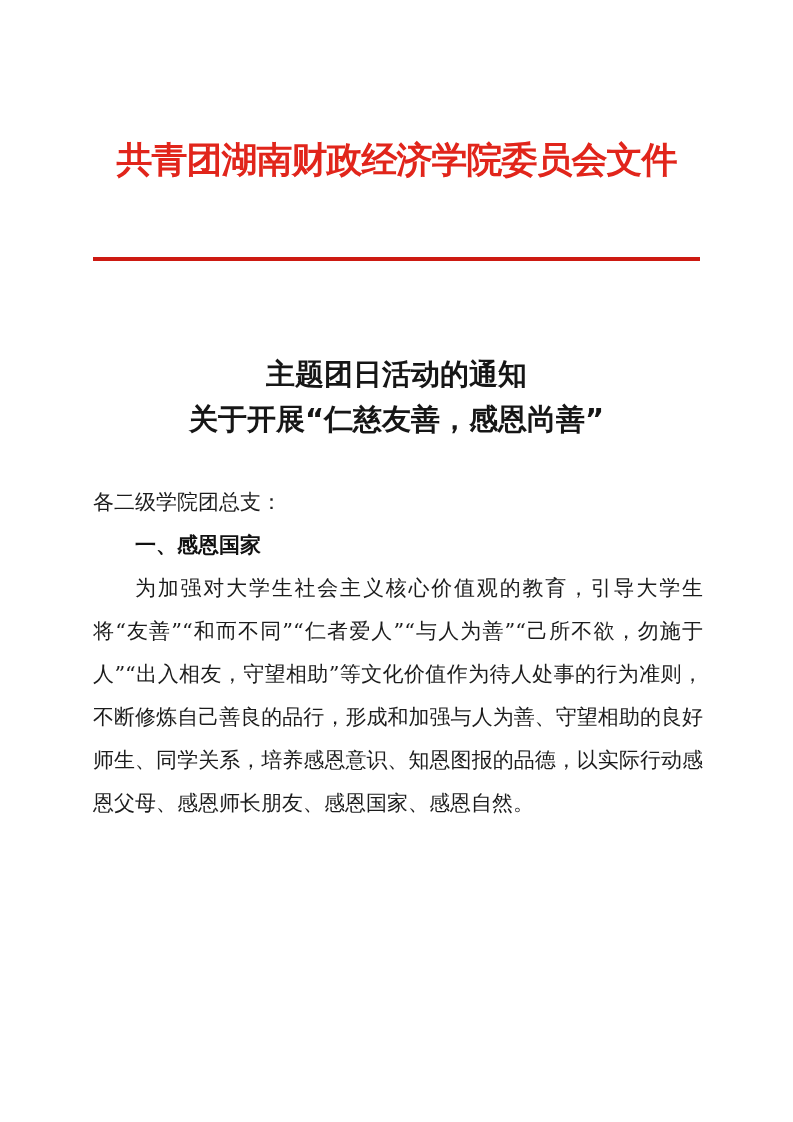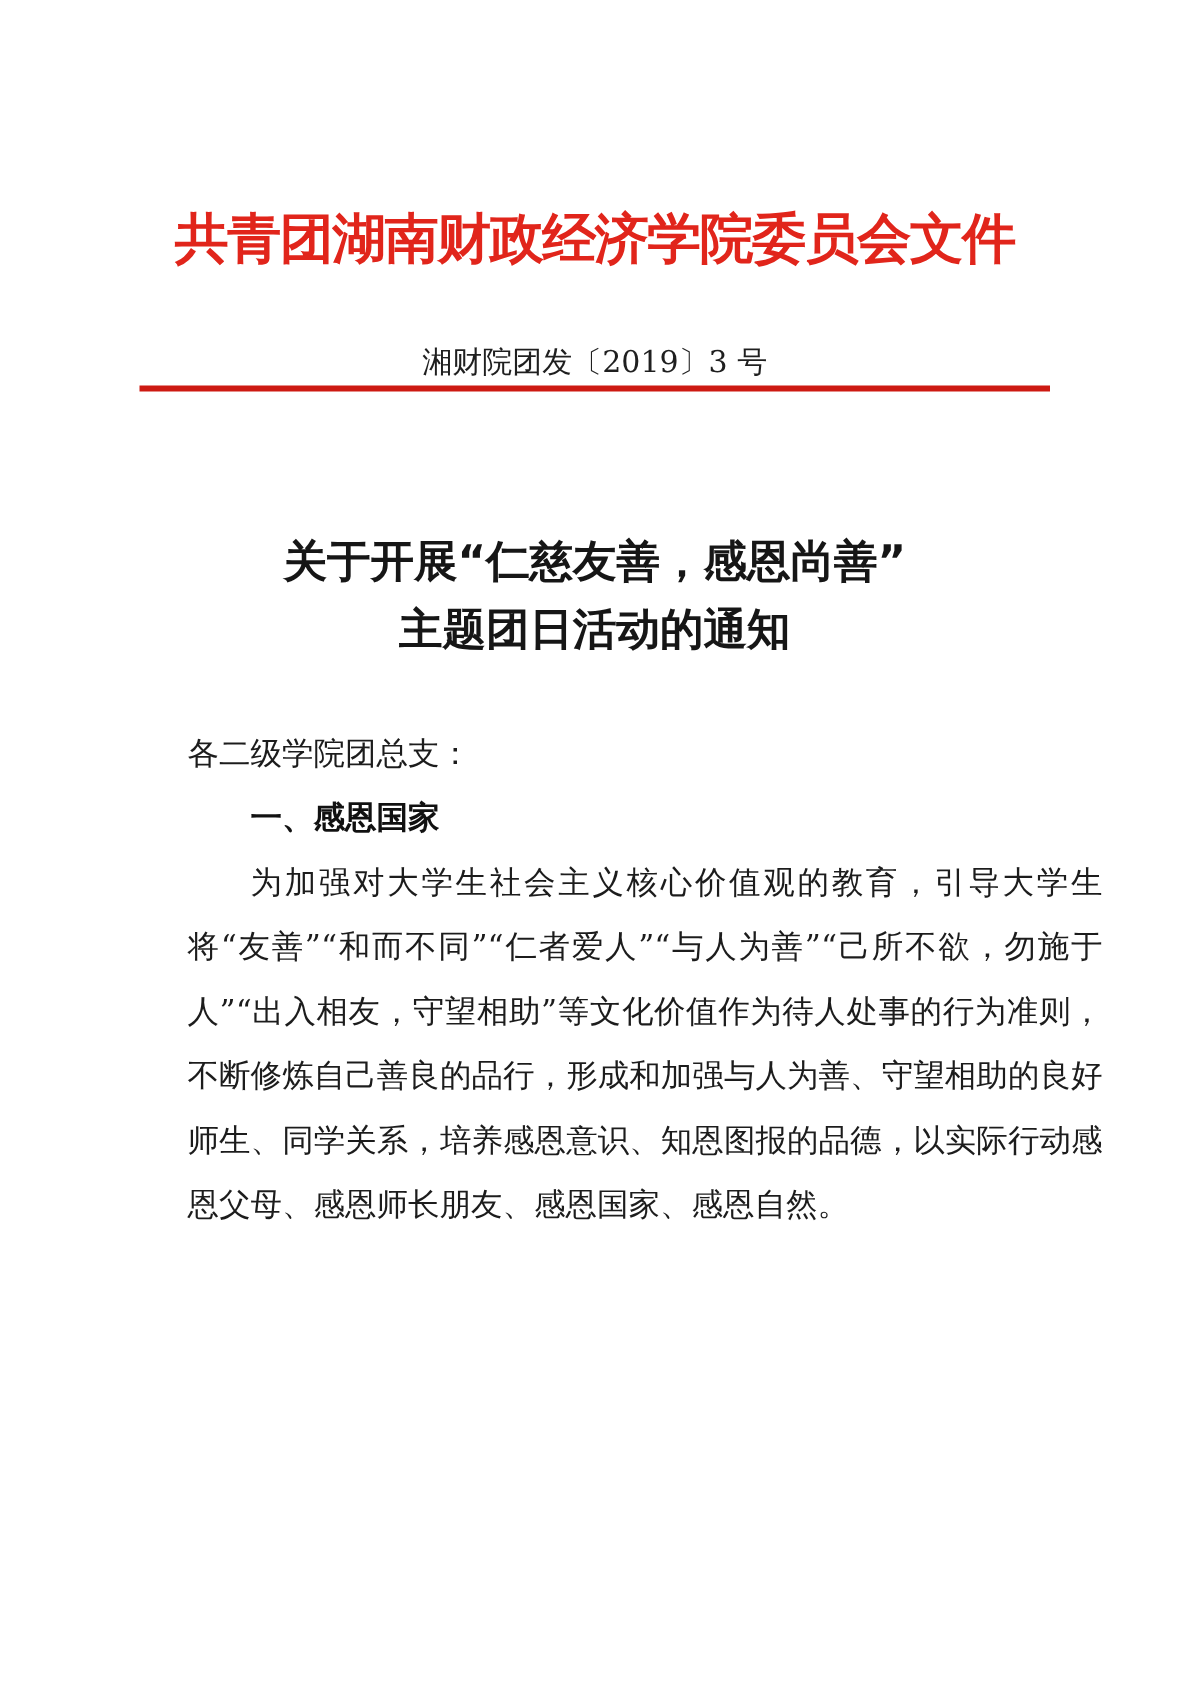--- a/index.html
+++ b/index.html
@@ -64,21 +64,20 @@
     position: absolute;
     top: 481px;
     left: 93px;
     width: 610px;
     font-size: 21px;
     line-height: 43px;
     text-align: justify;
     text-justify: inter-ideograph;
     color: #1c1c1c;
     font-family: "DejaVu Serif", "Liberation Serif", serif;
-    margin-left: 32px;
   }
   .doc-body p {
     margin: 0;
     text-indent: 2em;
   }
   .doc-body p.no-indent {
     text-indent: 0;
   }
   .section-heading {
     font-family: "DejaVu Sans", "Liberation Sans", sans-serif;
@@ -86,27 +85,26 @@
     color: #111111;
   }
 </style>
 </head>
 <body>
 
 <div class="page">
 
   <div class="org-title" style="color: rgb(225, 37, 27);">共青团湖南财政经济学院委员会文件</div>
 
-  <div class="doc-number">湘财院团发〔2019〕3 号</div>
 
   <div class="red-line" style="background: rgb(205, 26, 18);"></div>
 
   <div class="doc-title">
+    <div>主题团日活动的通知</div>
     <div>关于开展“仁慈友善，感恩尚善”</div>
-    <div>主题团日活动的通知</div>
   </div>
 
   <div class="doc-body">
     <p class="no-indent">各二级学院团总支：</p>
     <p class="section-heading">一、感恩国家</p>
     <p>为加强对大学生社会主义核心价值观的教育，引导大学生将“友善”“和而不同”“仁者爱人”“与人为善”“己所不欲，勿施于人”“出入相友，守望相助”等文化价值作为待人处事的行为准则，不断修炼自己善良的品行，形成和加强与人为善、守望相助的良好师生、同学关系，培养感恩意识、知恩图报的品德，以实际行动感恩父母、感恩师长朋友、感恩国家、感恩自然。</p>
   </div>
 
 </div>
 

